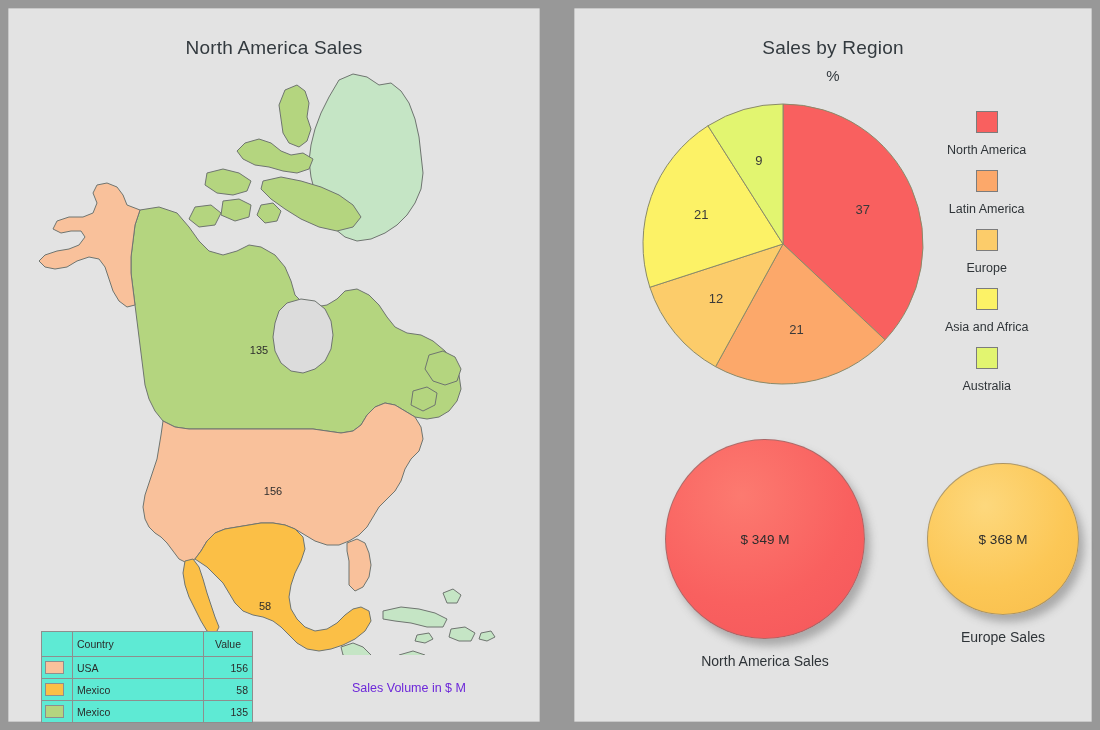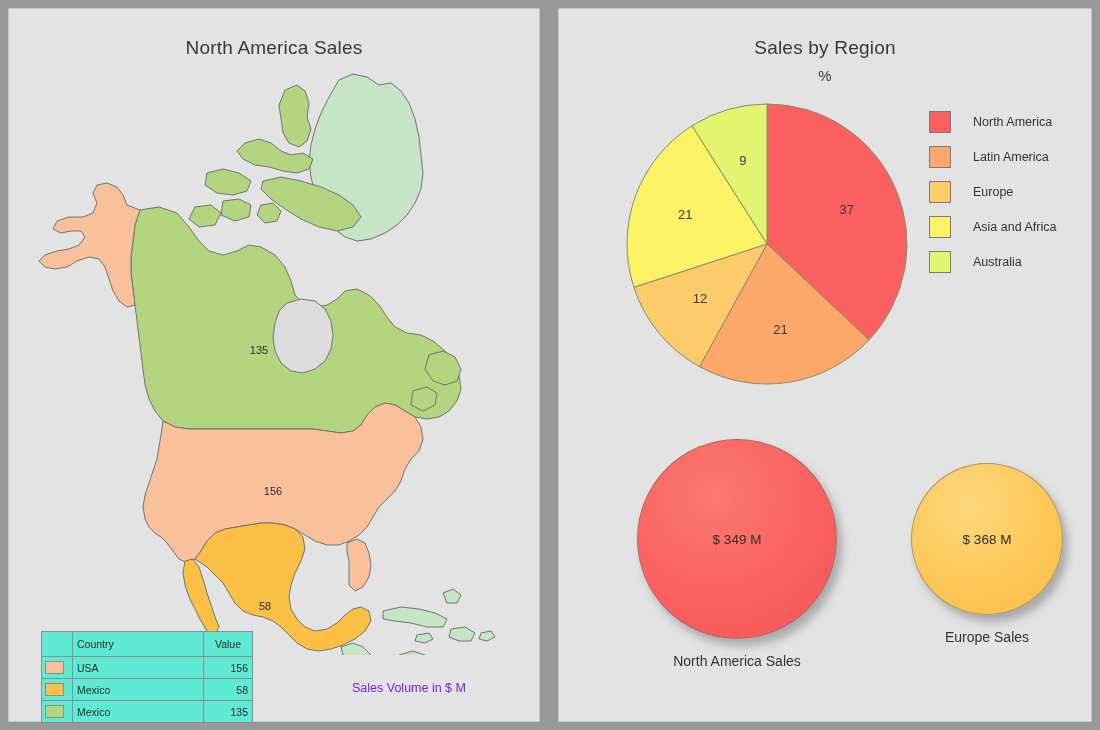--- a/index.html
+++ b/index.html
@@ -28,20 +28,21 @@
     border-radius: 1px;
     position: relative;
     box-sizing: border-box;
   }
   .panel-left {
     width: 532px;
     flex: 0 0 532px;
   }
   .panel-right {
     flex: 1 1 auto;
+    margin-left: 16px;
   }
   .panel-title {
     text-align: center;
     font-size: 19px;
     color: #333a3f;
     margin-top: 28px;
     letter-spacing: .2px;
   }
   .panel-subtitle {
     text-align: center;
@@ -135,21 +136,22 @@
     position: absolute;
     left: 370px;
     top: 12px;
     display: flex;
     flex-direction: column;
     gap: 13px;
   }
   .pl-row {
     display: flex;
     align-items: center;
-    gap: 22px;
+    gap: 10px;
+    flex-direction: column;
   }
   .pl-sw {
     width: 20px;
     height: 20px;
     border: 1px solid #7c7c7c;
   }
   .pl-label {
     font-size: 12.5px;
     color: #2f3438;
     white-space: nowrap;
@@ -321,21 +323,21 @@
         </div>
         <div class="pl-row">
           <span class="pl-sw" style="background:#e2f570"></span>
           <span class="pl-label">Australia</span>
         </div>
       </div>
     </div>
 
     <div class="bubbles">
 
-      <div class="bubble-cell" style="left:28px; top:0; width:300px;">
+      <div class="bubble-cell" style="left:40px; top:0; width:300px;">
         <div class="bubble" style="width:200px;height:200px;background:radial-gradient(circle at 38% 28%, #fc7a70 0%, #f9605f 58%, #f4565b 100%);">
           <span class="bubble-value">$ 349 M</span>
         </div>
         <div class="bubble-caption">North America Sales</div>
       </div>
 
       <div class="bubble-cell" style="left:278px; top:24px; width:300px;">
         <div class="bubble" style="width:152px;height:152px;background:radial-gradient(circle at 38% 28%, #fdd87d 0%, #fcc756 58%, #f8bd4a 100%);">
           <span class="bubble-value">$ 368 M</span>
         </div>

